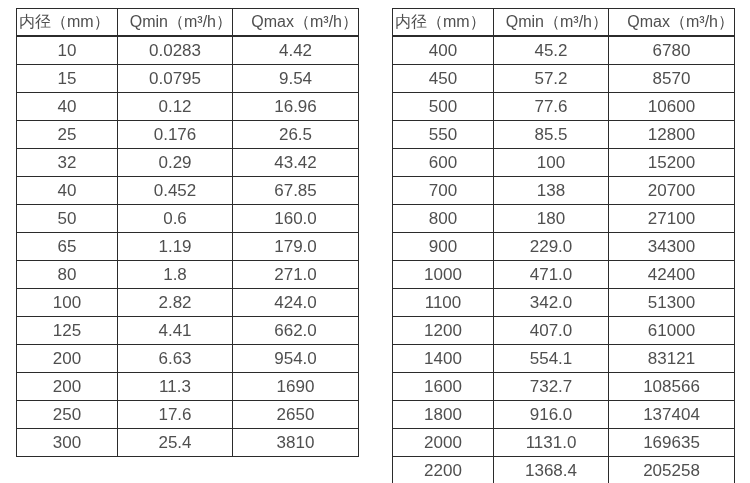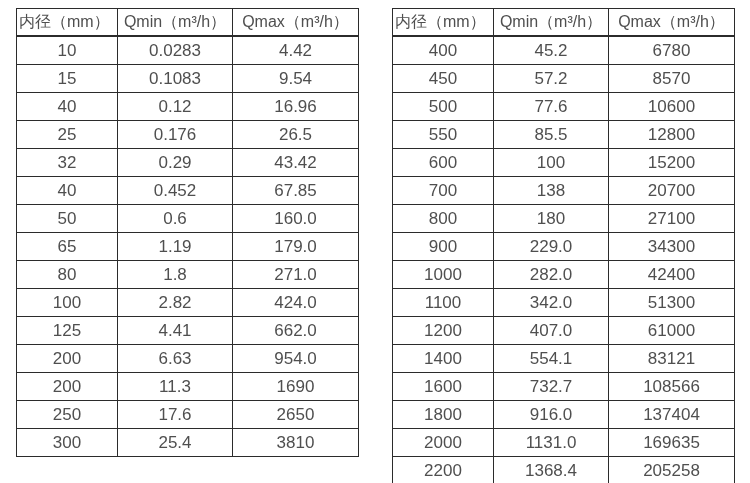--- a/index.html
+++ b/index.html
@@ -36,20 +36,21 @@
     height: 26px;
     font-size: 17px;
     white-space: nowrap;
     overflow: hidden;
   }
   .flow-table th {
     font-weight: normal;
     font-size: 16px;
     height: 26px;
     border-bottom-width: 2px;
+    text-align: right;
   }
   .flow-table th:first-child {
     text-align: left;
     padding-left: 2px;
   }
   .flow-table td {
     height: 27px;
   }
 </style>
 </head>
@@ -71,21 +72,21 @@
       </tr>
     </thead>
     <tbody>
         <tr>
           <td>10</td>
           <td>0.0283</td>
           <td>4.42</td>
         </tr>
         <tr>
           <td>15</td>
-          <td>0.1083</td>
+          <td>0.0795</td>
           <td>9.54</td>
         </tr>
         <tr>
           <td>40</td>
           <td>0.12</td>
           <td>16.96</td>
         </tr>
         <tr>
           <td>25</td>
           <td>0.176</td>
@@ -198,21 +199,21 @@
           <td>180</td>
           <td>27100</td>
         </tr>
         <tr>
           <td>900</td>
           <td>229.0</td>
           <td>34300</td>
         </tr>
         <tr>
           <td>1000</td>
-          <td>282.0</td>
+          <td>471.0</td>
           <td>42400</td>
         </tr>
         <tr>
           <td>1100</td>
           <td>342.0</td>
           <td>51300</td>
         </tr>
         <tr>
           <td>1200</td>
           <td>407.0</td>

